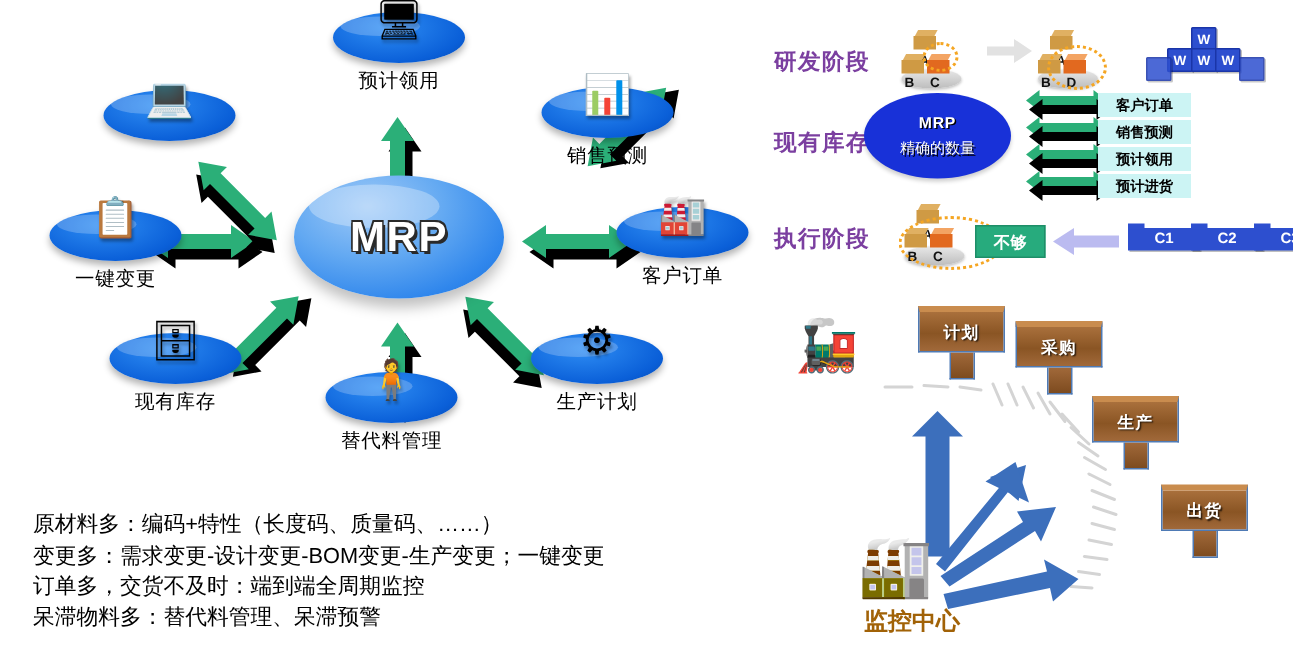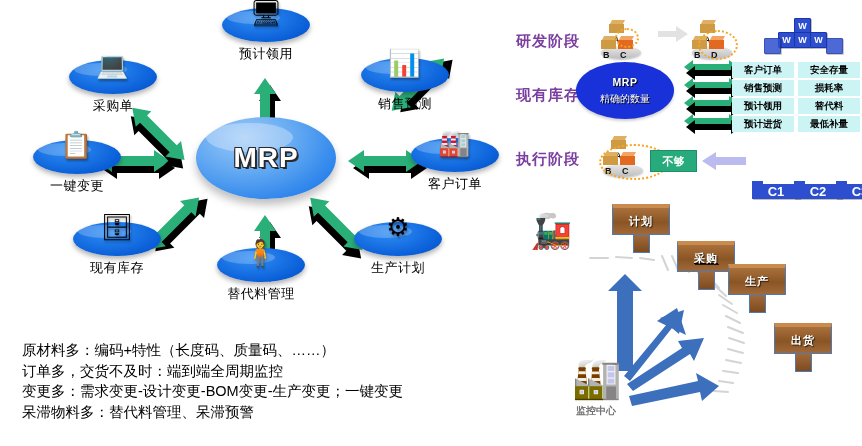--- a/index.html
+++ b/index.html
@@ -101,42 +101,41 @@
     font-size:9.5px;color:#000;white-space:nowrap;font-weight:bold;
   }
 
   
   #notenough{
     position:absolute;width:45px;height:20px;background:#27ab7d;border:1px solid #1e8e68;
     display:flex;align-items:center;justify-content:center;color:#fff;font-size:11px;font-weight:bold;
   }
   .cchip{
     position:absolute;width:48px;height:15px;background:#2d4fcf;
-    color:#fff;font-size:13px;font-weight:bold;display:flex;align-items:center;justify-content:center;
+    color:#fff;font-size:10px;font-weight:bold;display:flex;align-items:center;justify-content:center;
     box-shadow:1px 1px 0 rgba(0,0,0,.25);
-    margin-top:32px;
   }
   .cchip::before{content:"";position:absolute;left:0;top:-3px;width:11px;height:4px;background:#2d4fcf;}
 
   
   #fan{position:absolute;left:512px;top:196px;width:350px;height:250px;}
   .signpost{position:absolute;width:58px;}
   .signpost .board{
     position:relative;height:26px;
     background:linear-gradient(#a9703c,#8a5524 55%,#a1693a);
     border:1px solid #4e7ab5;border-top:4px solid #c98c4e;
     display:flex;align-items:center;justify-content:center;
   }
   .signpost .board span{font-size:11px;font-weight:bold;color:#fff;
       text-shadow:1px 1px 1px rgba(0,0,0,.75);letter-spacing:1px;}
   .signpost .post{
     width:15px;height:17px;margin:0 auto;
     background:linear-gradient(#a1693a,#7d4b1f);border:1px solid #4e7ab5;border-top:0;
   }
-  #mc-label{position:absolute;font-size:10px;font-weight:bold;color:#737373;white-space:nowrap;}
+  #mc-label{position:absolute;font-size:16px;font-weight:bold;color:#a16207;white-space:nowrap;}
 </style>
 </head>
 <body>
 
 <div class="root">
 
   <div id="mrp-hub">
 
     <svg width="500" height="330" style="position:absolute;left:0;top:0;">
       <defs>
@@ -197,21 +196,20 @@
       <div class="disc">
         <div class="glyph">🖥</div>
       </div>
       <div class="lbl">预计领用</div>
     </div>
 
     <div class="node" style="left:58px;top:60px;">
       <div class="disc">
         <div class="glyph">💻</div>
       </div>
-      <div class="lbl">采购单</div>
     </div>
 
     <div class="node" style="left:350px;top:58px;">
       <div class="disc">
         <div class="glyph">📊</div>
       </div>
       <div class="lbl">销售预测</div>
     </div>
 
     <div class="node" style="left:22px;top:140px;">
@@ -245,22 +243,22 @@
     <div class="node" style="left:206px;top:248px;">
       <div class="disc">
         <div class="glyph">🧍</div>
       </div>
       <div class="lbl">替代料管理</div>
     </div>
   </div>
 
   <div id="notes">
     <div>原材料多：编码+特性（长度码、质量码、……）</div>
+    <div>变更多：需求变更-设计变更-BOM变更-生产变更；一键变更</div>
     <div>订单多，交货不及时：端到端全周期监控</div>
-    <div>变更多：需求变更-设计变更-BOM变更-生产变更；一键变更</div>
     <div>呆滞物料多：替代料管理、呆滞预警</div>
   </div>
 
   <div id="phases">
 
     <div class="phase-label" style="left:4px;top:32px;">研发阶段</div>
     <div class="phase-label" style="left:4px;top:86px;">现有库存</div>
     <div class="phase-label" style="left:4px;top:150px;text-align:center;">执行阶段</div>
 
     <div class="cubecluster" style="left:85px;top:14px;width:60px;height:48px;">
@@ -340,26 +338,20 @@
       </g>
     </svg>
 
     <div class="cellcol" style="left:220px;top:62px;">
       <div class="cell">客户订单</div>
       <div class="cell">销售预测</div>
       <div class="cell">预计领用</div>
       <div class="cell">预计进货</div>
     </div>
 
-    <div class="cellcol" style="left:286px;top:62px;">
-      <div class="cell">安全存量</div>
-      <div class="cell">损耗率</div>
-      <div class="cell">替代料</div>
-      <div class="cell">最低补量</div>
-    </div>
 
     <div class="cubecluster" style="left:85px;top:128px;width:70px;height:56px;">
       <div class="plate" style="left:6px;top:36px;"></div>
       <div class="cube" style="left:14px;top:8px;">
         <div class="top"></div>
           <div class="face"></div>
         <div class="ltr" style="top:15px;left:4px;">A</div>
       </div>
       <div class="cube" style="left:6px;top:24px;">
         <div class="top"></div>
@@ -425,21 +417,21 @@
     </svg>
 
     <div style="position:absolute;left:18px;top:18px;font-size:34px;line-height:1;">🚂</div>
 
     <div class="signpost" style="left:100px;top:8px;">
       <div class="board">
           <span>计划</span>
         </div>
       <div class="post"></div>
     </div>
-    <div class="signpost" style="left:165px;top:45px;text-decoration:underline;">
+    <div class="signpost" style="left:165px;top:18px;">
       <div class="board">
           <span>采购</span>
         </div>
       <div class="post"></div>
     </div>
     <div class="signpost" style="left:216px;top:68px;">
       <div class="board">
           <span>生产</span>
         </div>
       <div class="post"></div>

